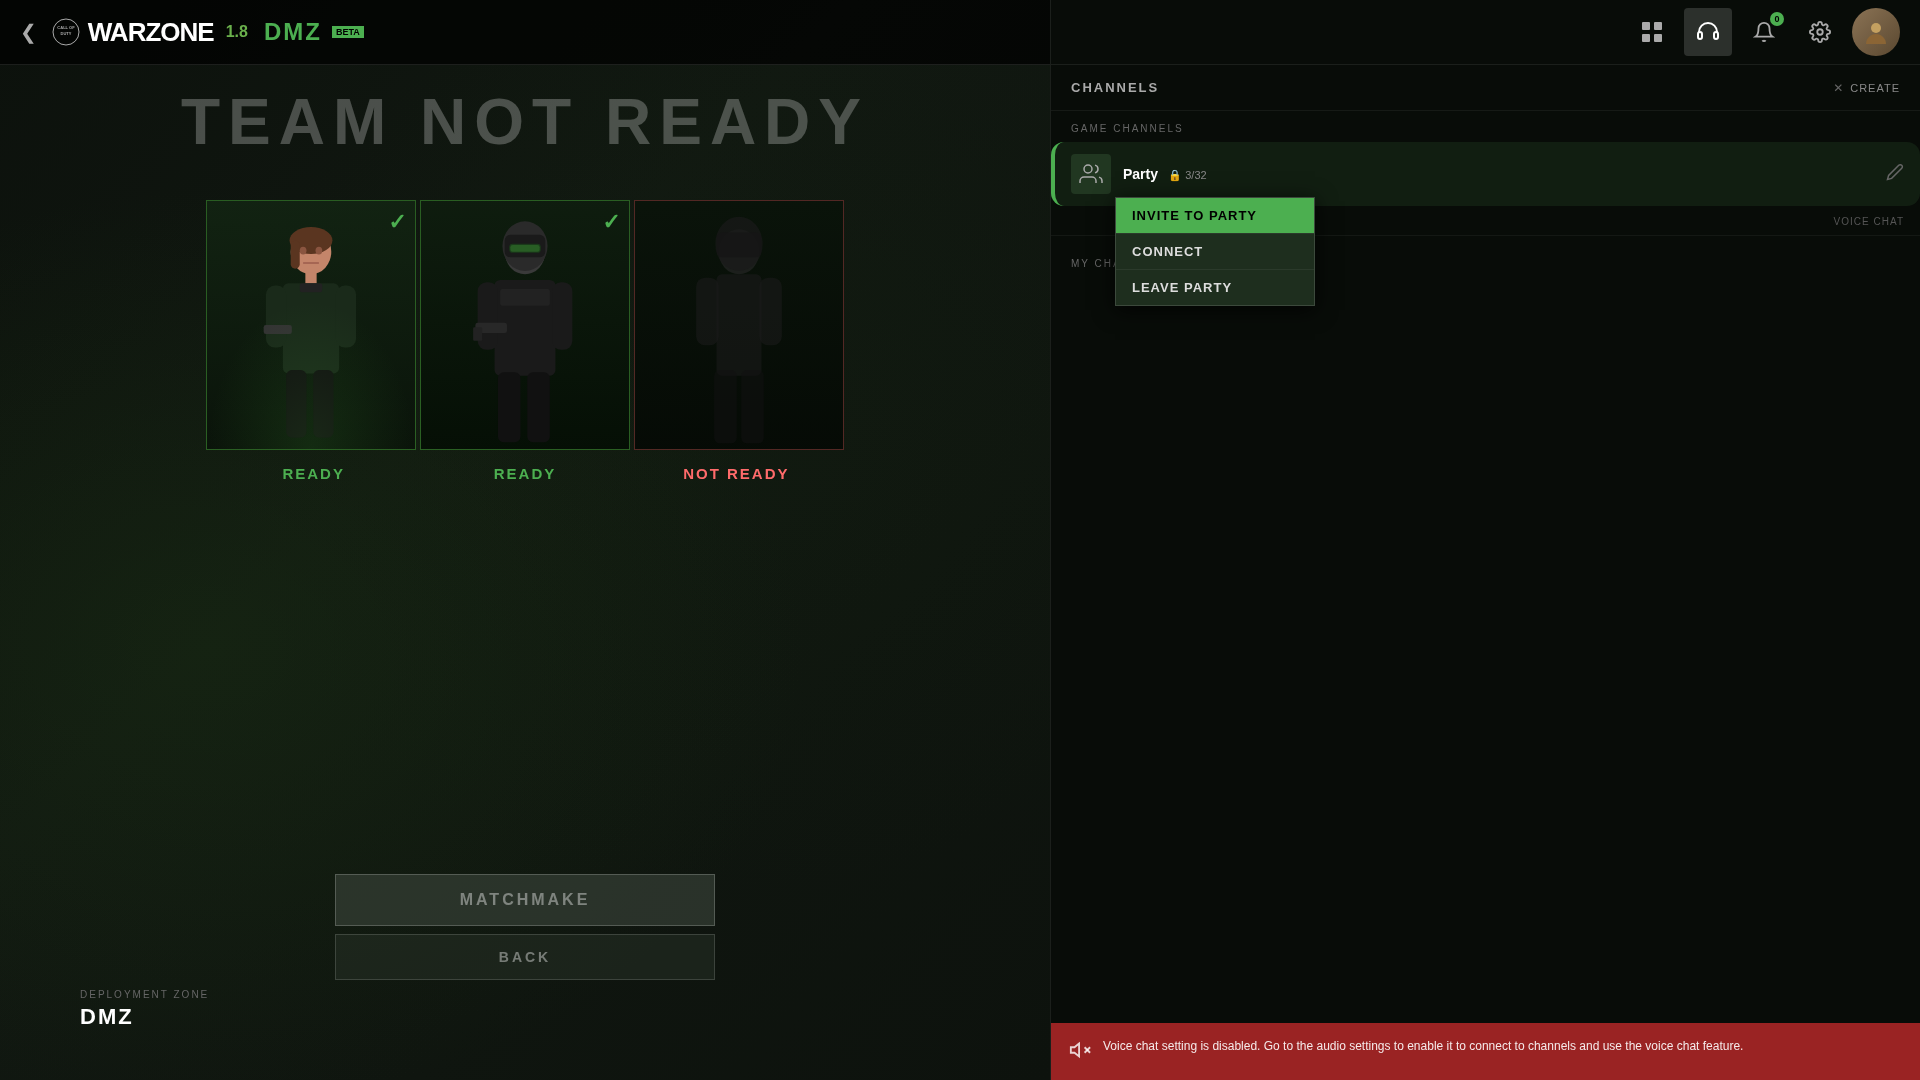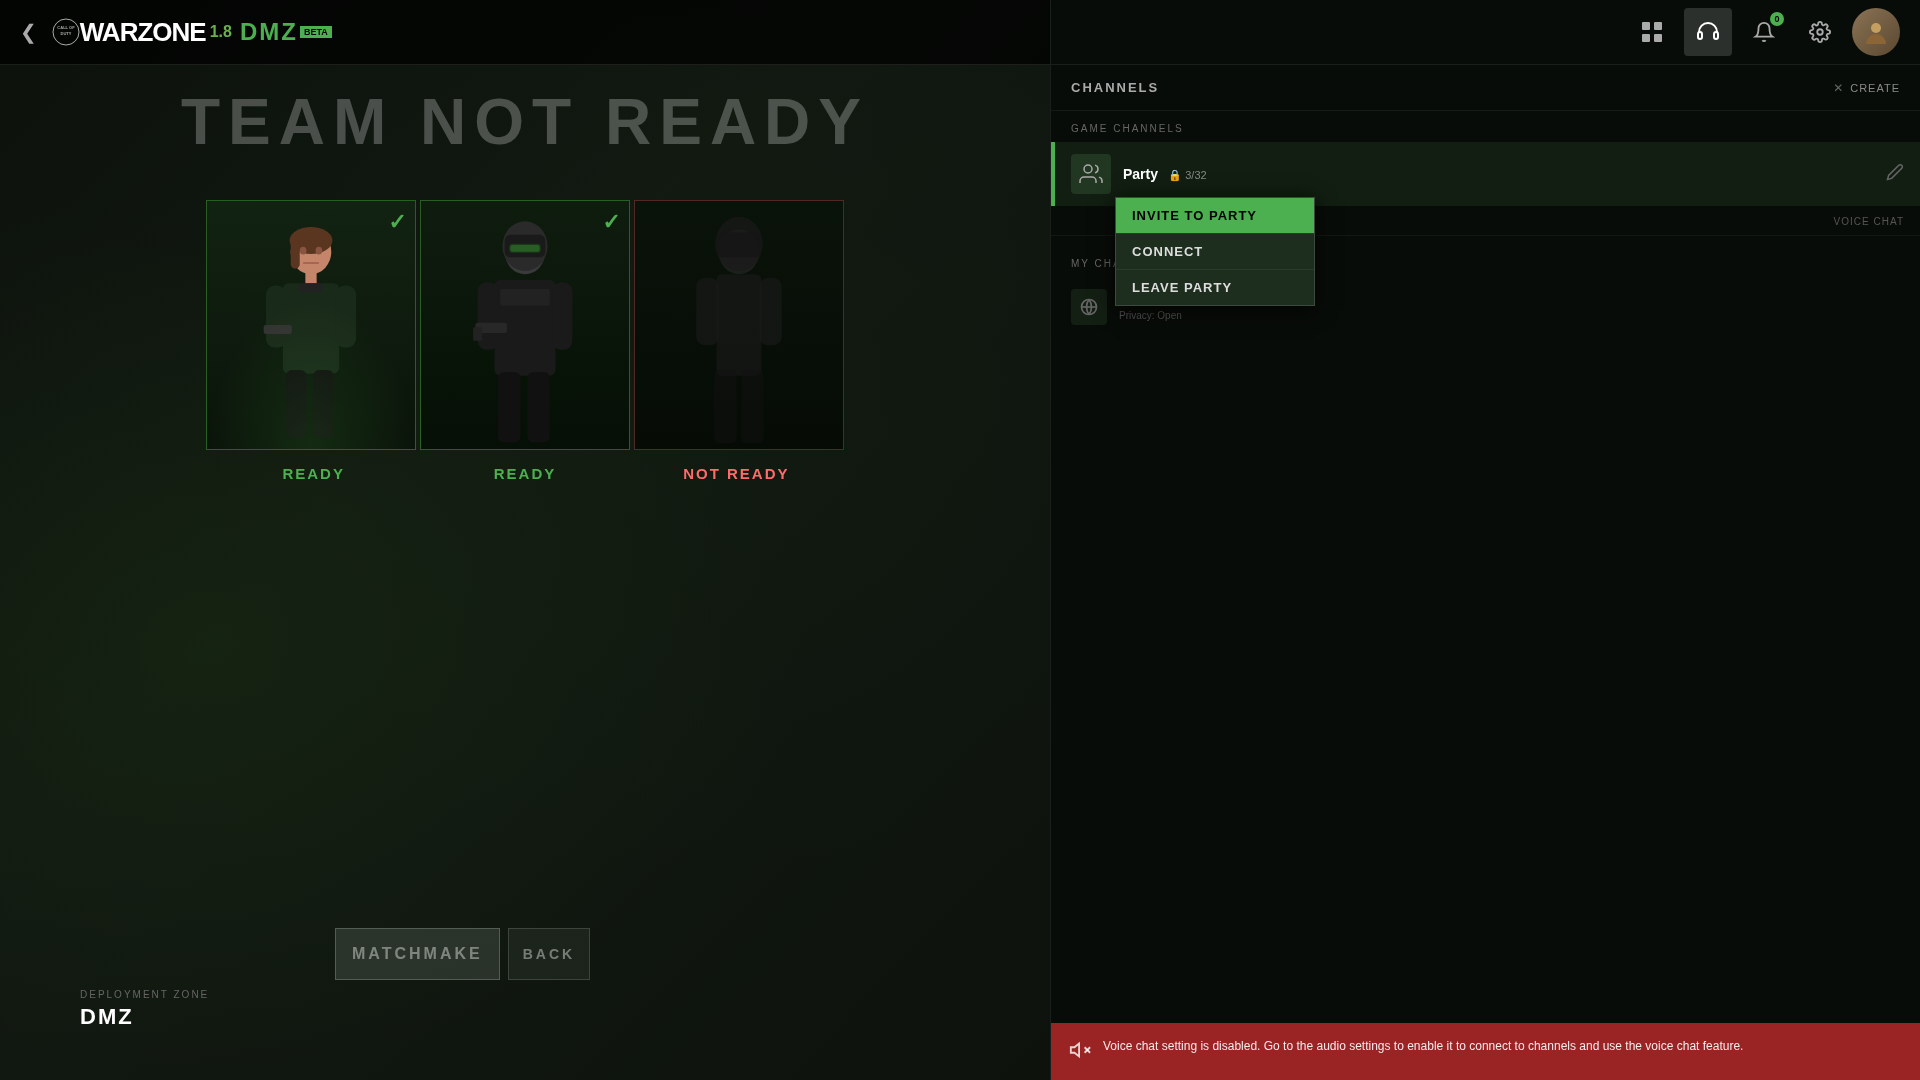--- a/index.html
+++ b/index.html
@@ -48,21 +48,21 @@
     .back-btn {
       color: #aaa;
       font-size: 20px;
       margin-right: 15px;
       cursor: pointer;
     }
 
     .logo-area {
       display: flex;
       align-items: center;
-      gap: 0;
+      gap: 8px;
     }
 
     .cod-logo {
       display: flex;
       flex-direction: column;
       align-items: center;
     }
 
     .call-of-duty-icon {
       width: 28px;
@@ -204,21 +204,21 @@
     .status-ready { color: #4caf50; }
     .status-not-ready { color: #ff6b6b; }
 
     
     .action-buttons {
       position: absolute;
       bottom: 100px;
       left: 50%;
       transform: translateX(-50%);
       display: flex;
-      flex-direction: row;
+      flex-direction: column;
       gap: 8px;
       width: 380px;
     }
 
     .btn-matchmake {
       background: rgba(60,70,60,0.6);
       border: 1px solid rgba(255,255,255,0.2);
       color: rgba(255,255,255,0.4);
       padding: 16px;
       text-align: center;
@@ -374,20 +374,21 @@
     .party-row {
       position: relative;
       background: rgba(20,35,20,0.8);
       border-left: 4px solid #4caf50;
       margin: 0 0 2px 0;
       padding: 12px 16px;
       display: flex;
       align-items: center;
       gap: 12px;
       cursor: pointer;
+      border-radius: 13px;
     }
 
     .party-icon-area {
       width: 40px;
       height: 40px;
       background: rgba(50,80,50,0.5);
       border-radius: 4px;
       display: flex;
       align-items: center;
       justify-content: center;
@@ -738,34 +739,20 @@
     </div>
   </div>
 
   <div class="voice-chat-area">
     <span>VOICE CHAT</span>
   </div>
 
   <div class="my-channels-section">
     <div class="section-label">MY CHANNELS</div>
 
-    <div class="channel-row">
-      <div class="channel-icon">
-        <svg width="20" height="20" viewBox="0 0 24 24" fill="none" stroke="#666" stroke-width="2">
-          <circle cx="12" cy="12" r="9"></circle>
-          <line x1="3" y1="12" x2="21" y2="12"></line>
-          <path d="M12 3a15 15 0 010 18"></path>
-          <path d="M12 3a15 15 0 000 18"></path>
-        </svg>
-      </div>
-      <div class="channel-info">
-        <div class="channel-name">Channel</div>
-        <div class="channel-privacy">Privacy: Open</div>
-      </div>
-    </div>
   </div>
 
   <div class="voice-disabled-banner">
     <div class="speaker-icon">
       <svg width="22" height="22" viewBox="0 0 24 24" fill="none" stroke="rgba(255,255,255,0.8)" stroke-width="2">
         <polygon points="11 5 6 9 2 9 2 15 6 15 11 19 11 5"></polygon>
         <line x1="23" y1="9" x2="17" y2="15"></line>
         <line x1="17" y1="9" x2="23" y2="15"></line>
       </svg>
     </div>

